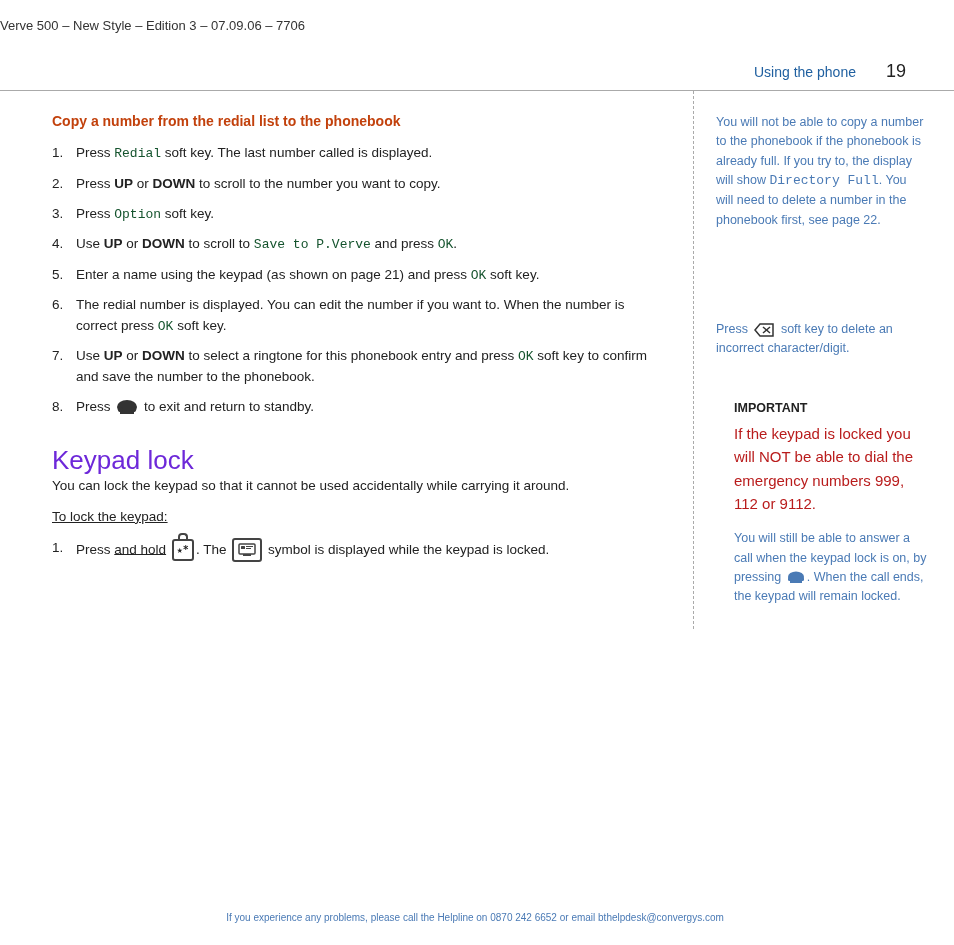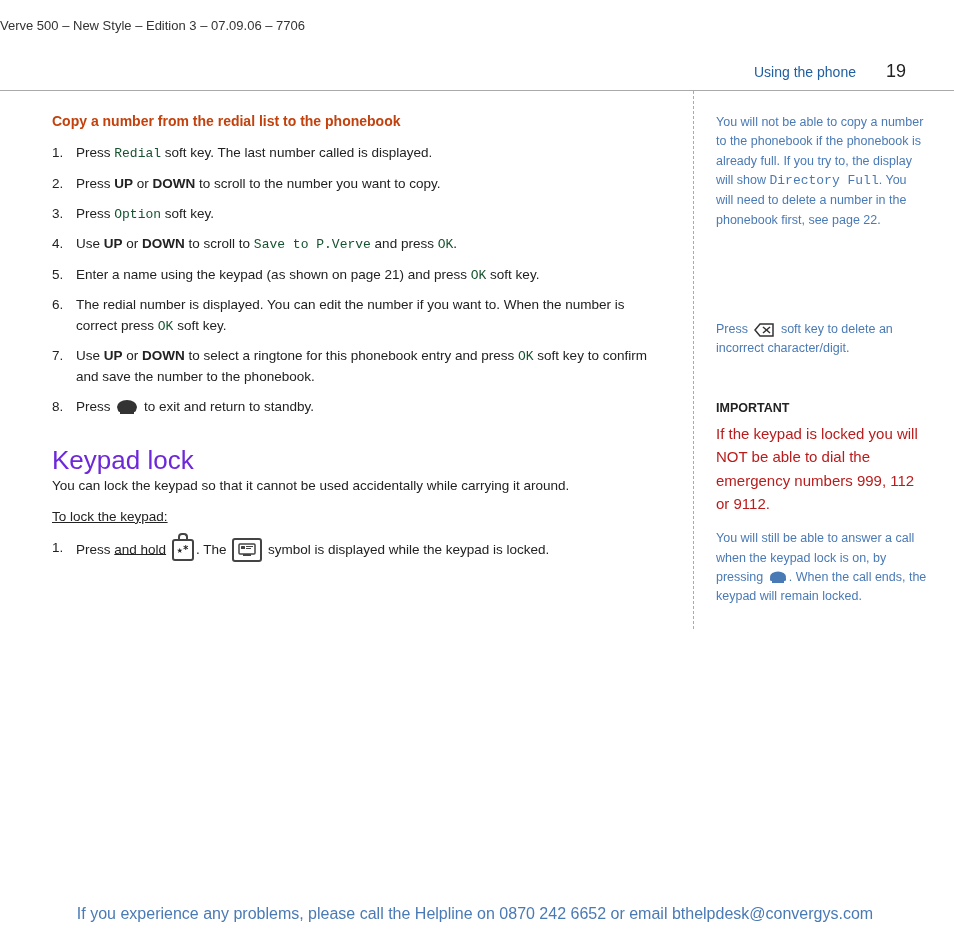--- a/index.html
+++ b/index.html
@@ -121,40 +121,41 @@
 
     .underline {
       text-decoration: underline;
     }
 
     .right-important {
       color: #222;
       font-size: 12.5px;
       line-height: 1.55;
       margin-top: 60px;
+      margin-left: 18px;
     }
 
     .right-important-label {
       font-weight: bold;
       font-size: 12.5px;
       color: #222;
       margin-bottom: 4px;
     }
 
     .right-important-blue {
       color: #4a7ab5;
       font-size: 12.5px;
       line-height: 1.55;
       margin-top: 14px;
     }
 
     .footer {
       text-align: center;
       padding: 18px 0 10px 0;
-      font-size: 16px;
+      font-size: 10px;
       color: #4a7ab5;
       position: absolute;
       bottom: 12px;
       left: 0;
       right: 4px;
     }
 
     .end-call-svg {
       display: inline-block;
       vertical-align: middle;

